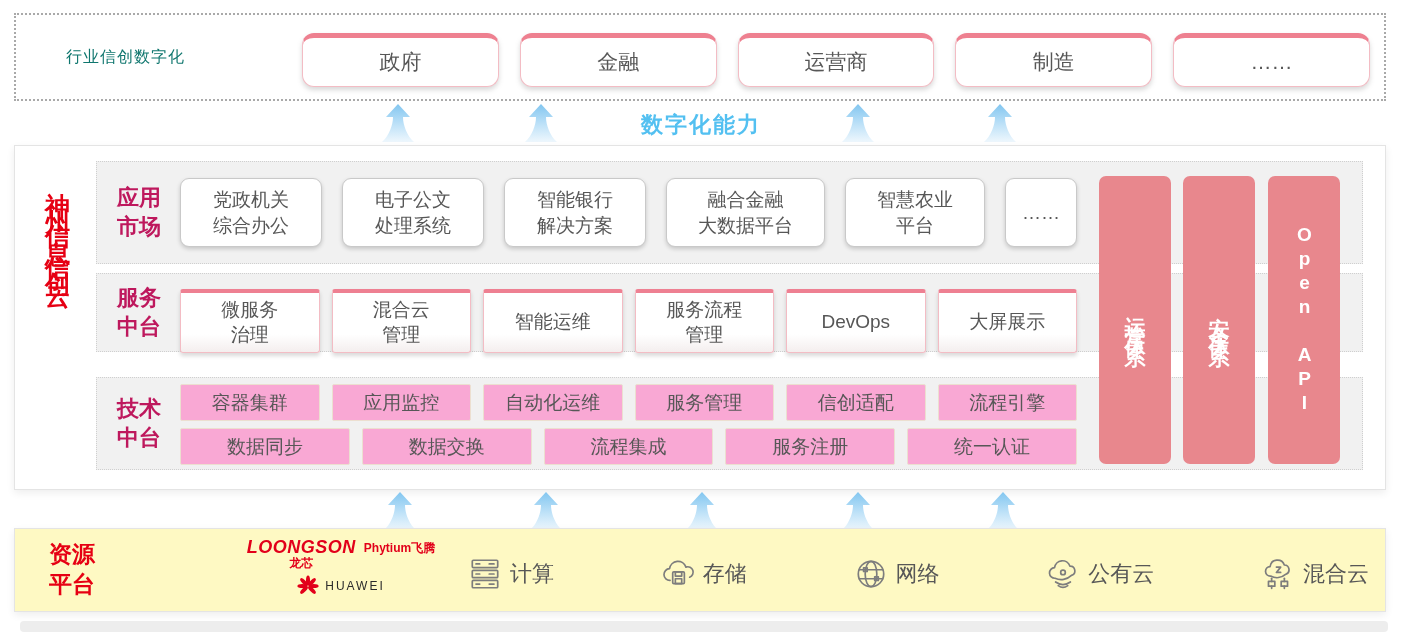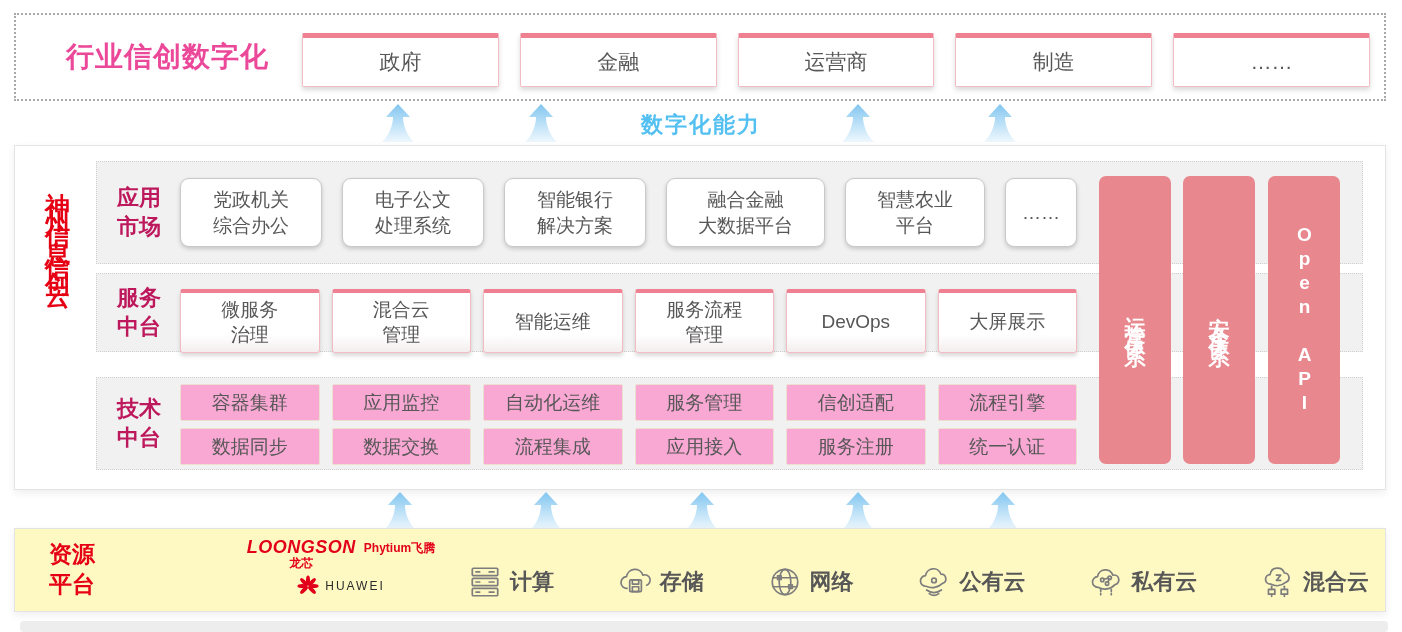--- a/index.html
+++ b/index.html
@@ -4,25 +4,25 @@
 <style>
   * { margin:0; padding:0; box-sizing:border-box; }
   html,body { width:1402px; height:632px; background:#fff;
     font-family:"Liberation Sans","DejaVu Sans",sans-serif; }
   .stage { position:relative; width:1402px; height:632px; overflow:hidden; background:#fff; }
 
   
   .industry-band { position:absolute; left:14px; top:13px; width:1372px; height:88px;
     border:2px dotted #a9a9a9; }
   .industry-title { position:absolute; left:50px; top:50%; transform:translateY(-50%);
-    font-size:28px; font-weight:bold; color:#ec4899; letter-spacing:1px; }
+    font-size:16px; font-weight:normal; color:#0f766e; letter-spacing:1px; }
   .industry-items { position:absolute; left:286px; top:18px; height:54px; width:1068px;
     display:flex; gap:21px; }
   .industry-item { flex:1; background:#fff; border:1px solid #f3bcc4; border-top:5px solid #ee8090;
-    border-radius:2px; box-shadow:0 3px 5px rgba(120,120,120,.28);
+    border-radius:12px; box-shadow:0 3px 5px rgba(120,120,120,.28);
     display:flex; align-items:center; justify-content:center; font-size:21px; color:#575757; }
 
   
   .cap-band { position:absolute; left:0; top:101px; width:1402px; height:44px; }
   .cap-label { position:absolute; left:701px; top:9px; transform:translateX(-50%);
     font-size:22px; font-weight:bold; color:#53c0f1; letter-spacing:2px; }
   .up-arrow { position:absolute; width:34px; height:38px; }
 
   
   .main-box { position:absolute; left:14px; top:145px; width:1372px; height:345px;
@@ -73,22 +73,22 @@
   .resource-title { position:absolute; left:34px; top:50%; transform:translateY(-50%);
     font-size:23px; font-weight:bold; color:#e60013; white-space:pre-line; line-height:1.3; }
   .vendors { position:absolute; left:196px; top:9px; width:260px; }
   .vendor-row1 { display:flex; justify-content:center; align-items:flex-start; gap:8px; }
   .loongson-wrap { display:flex; flex-direction:column; align-items:center; line-height:1; }
   .loongson { color:#e2001a; font-weight:bold; font-style:italic; font-size:18px; letter-spacing:.5px; }
   .loongson-cn { color:#e2001a; font-weight:bold; font-size:12px; margin-top:1px; }
   .phytium { color:#e2001a; font-weight:bold; font-size:12px; margin-top:2px; }
   .huawei-wrap { display:flex; align-items:center; justify-content:center; gap:6px; margin-top:6px; }
   .huawei-text { color:#2b2b2b; font-weight:normal; font-size:12px; letter-spacing:2px; }
-  .resource-items { position:absolute; left:452px; top:12px; height:100%; width:902px;
-    display:flex; justify-content:space-between;font-weight:bold; }
+  .resource-items { position:absolute; left:452px; top:4px; height:100%; width:902px;
+    display:flex; justify-content:space-between; }
   .resource-item { display:flex; align-items:center; gap:7px; font-size:22px; color:#575757; }
   .res-icon { width:36px; height:36px; flex:none; }
   .res-icon * { stroke:#7d7d7d; stroke-width:1.6; fill:none; stroke-linecap:round; stroke-linejoin:round; }
 
   .bottom-bar { position:absolute; left:20px; top:621px; width:1368px; height:11px;
     background:#ededed; border-radius:4px; }
 </style>
 </head>
 <body>
 
@@ -178,21 +178,20 @@
           <div class="tech-item">应用监控</div>
           <div class="tech-item">自动化运维</div>
           <div class="tech-item">服务管理</div>
           <div class="tech-item">信创适配</div>
           <div class="tech-item">流程引擎</div>
         </div>
         <div class="tech-row">
           <div class="tech-item">数据同步</div>
           <div class="tech-item">数据交换</div>
           <div class="tech-item">流程集成</div>
-          <div class="tech-item">应用接入</div>
           <div class="tech-item">服务注册</div>
           <div class="tech-item">统一认证</div>
         </div>
       </div>
     </div>
 
     <div class="pillar pillar-1">
       <div class="pillar-text">运营体系</div>
     </div>
     <div class="pillar pillar-2">
@@ -288,33 +287,20 @@
         <svg class="res-icon" viewBox="0 0 34 34">
           <path d="M9.5 21 a5 5 0 0 1 -0.5 -10 a7.5 7.5 0 0 1 14.5 -1.5 a4.5 4.5 0 0 1 1.5 8.8 a14 14 0 0 1 -15.5 2.7 Z"></path>
           <circle cx="17" cy="15.5" r="2.2"></circle>
           <path d="M10 24.5 q7 5 14 0"></path>
           <path d="M12.5 28 q4.5 3.2 9 0"></path>
         </svg>
         <span>公有云</span>
       </div>
       <div class="resource-item">
         <svg class="res-icon" viewBox="0 0 34 34">
-          <path d="M9.5 22 a5 5 0 0 1 -0.5 -10 a7.5 7.5 0 0 1 14.5 -1.5 a4.5 4.5 0 0 1 2 9 a13 13 0 0 1 -16 2.5 Z"></path>
-          <circle cx="13.5" cy="15" r="1.6"></circle>
-          <circle cx="20.5" cy="13" r="1.6"></circle>
-          <circle cx="18" cy="18.5" r="1.6"></circle>
-          <line x1="14.8" y1="14.4" x2="19.2" y2="13.4"></line>
-          <line x1="18.6" y1="17.2" x2="20.2" y2="14.4"></line>
-          <line x1="12" y1="24" x2="12" y2="29" stroke-dasharray="2 2"></line>
-          <line x1="22" y1="24" x2="22" y2="29" stroke-dasharray="2 2"></line>
-        </svg>
-        <span>私有云</span>
-      </div>
-      <div class="resource-item">
-        <svg class="res-icon" viewBox="0 0 34 34">
           <path d="M10 19 a4.5 4.5 0 0 1 -0.5 -9 a7 7 0 0 1 13.5 -1.5 a4.5 4.5 0 0 1 1.5 8.7 a13 13 0 0 1 -14.5 1.8 Z"></path>
           <path d="M15.5 10.5 h4 l-4 5 h4"></path>
           <rect x="8" y="24" width="6" height="4.5"></rect>
           <rect x="20" y="24" width="6" height="4.5"></rect>
           <line x1="11" y1="21" x2="11" y2="24"></line>
           <line x1="23" y1="21" x2="23" y2="24"></line>
           <line x1="11" y1="30.5" x2="11" y2="28.5"></line>
           <line x1="23" y1="30.5" x2="23" y2="28.5"></line>
         </svg>
         <span>混合云</span>

